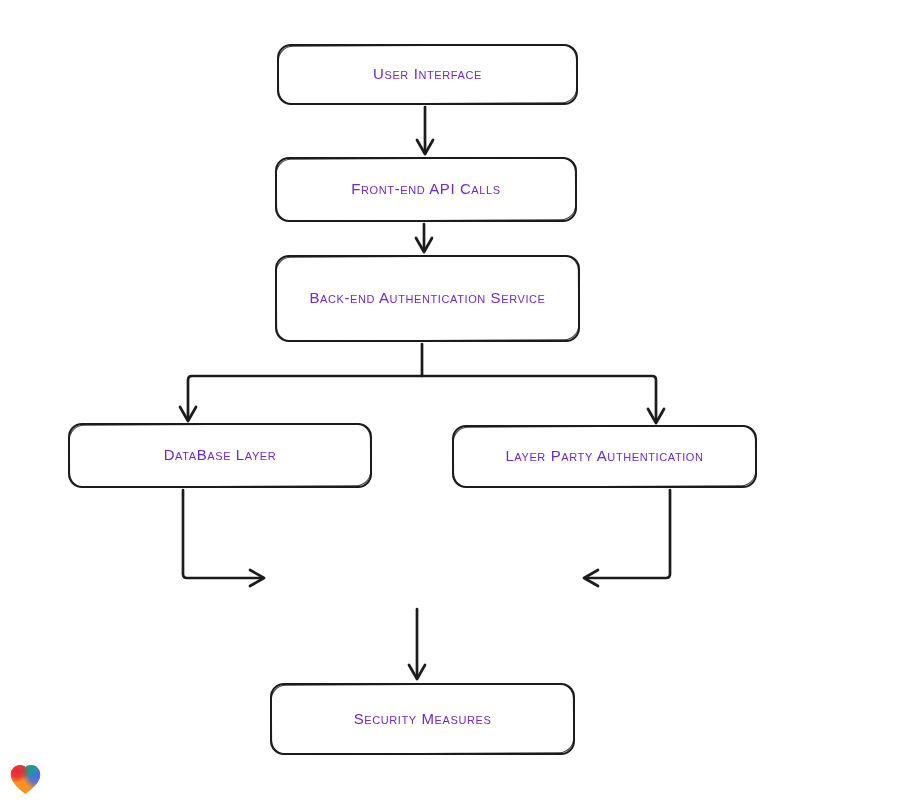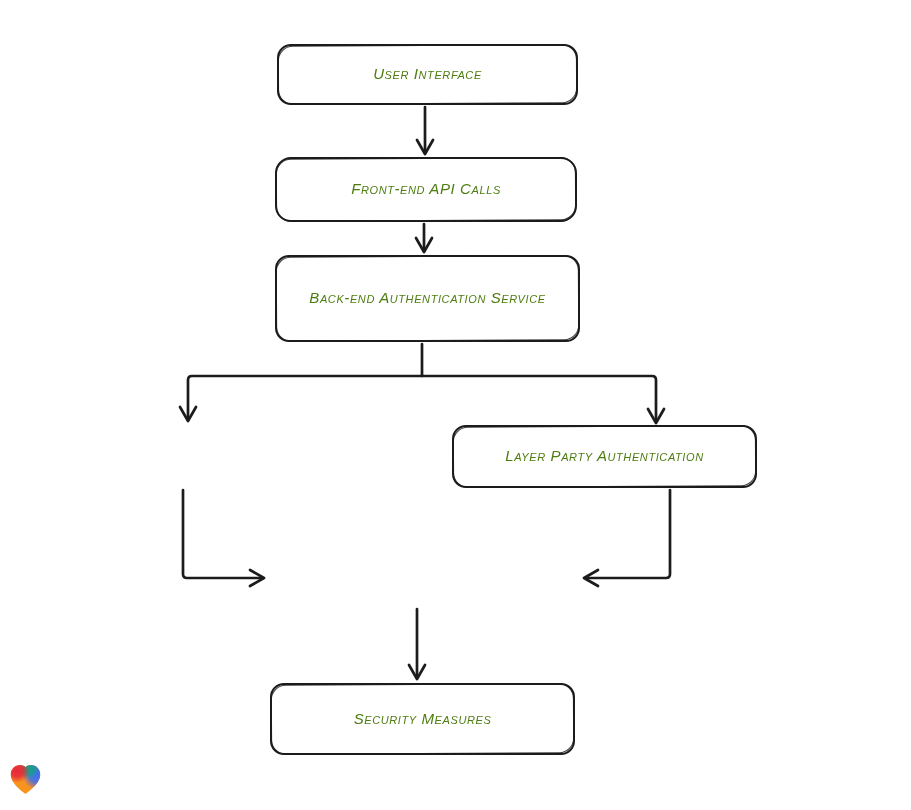--- a/index.html
+++ b/index.html
@@ -39,29 +39,28 @@
     content: "";
     position: absolute;
     inset: -1px;
     border: 1.4px solid rgba(28,28,28,0.85);
     border-radius: 15px;
     transform: rotate(-0.35deg);
     pointer-events: none;
   }
   .node-label {
     font-size: 15px;
-    font-style: italic;
     font-weight: 500;
     font-variant: small-caps;
     letter-spacing: 0.6px;
-    color: #4d7c0f;
+    color: #6d28d9;
     line-height: 1.5;
   }
   .n1 { left: 277px; top:  44px; width: 301px; height: 61px; }
-  .n2 { left: 275px; top: 157px; width: 302px; height: 65px; border-radius: 16px; }
+  .n2 { left: 275px; top: 157px; width: 302px; height: 65px; }
   .n3 { left: 275px; top: 255px; width: 305px; height: 87px; padding: 0 28px; }
   .n4 { left:  68px; top: 423px; width: 304px; height: 65px; }
   .n5 { left: 452px; top: 425px; width: 305px; height: 63px; }
   .n6 { left: 270px; top: 540px; width: 308px; height: 67px; padding: 0 45px; }
   .n7 { left: 270px; top: 683px; width: 305px; height: 72px; }
   .logo-badge {
     position: absolute;
     left: 7px; top: 761px;
     width: 37px; height: 37px;
     display: block;
@@ -101,20 +100,23 @@
   </div>
 
   <div class="node n2">
     <span class="node-label">Front-end API Calls</span>
   </div>
 
   <div class="node n3">
     <span class="node-label">Back-end Authentication Service</span>
   </div>
 
+  <div class="node n4">
+    <span class="node-label">DataBase Layer</span>
+  </div>
 
   <div class="node n5">
     <span class="node-label">Layer Party Authentication</span>
   </div>
 
 
   <div class="node n7">
     <span class="node-label">Security Measures</span>
   </div>
 

